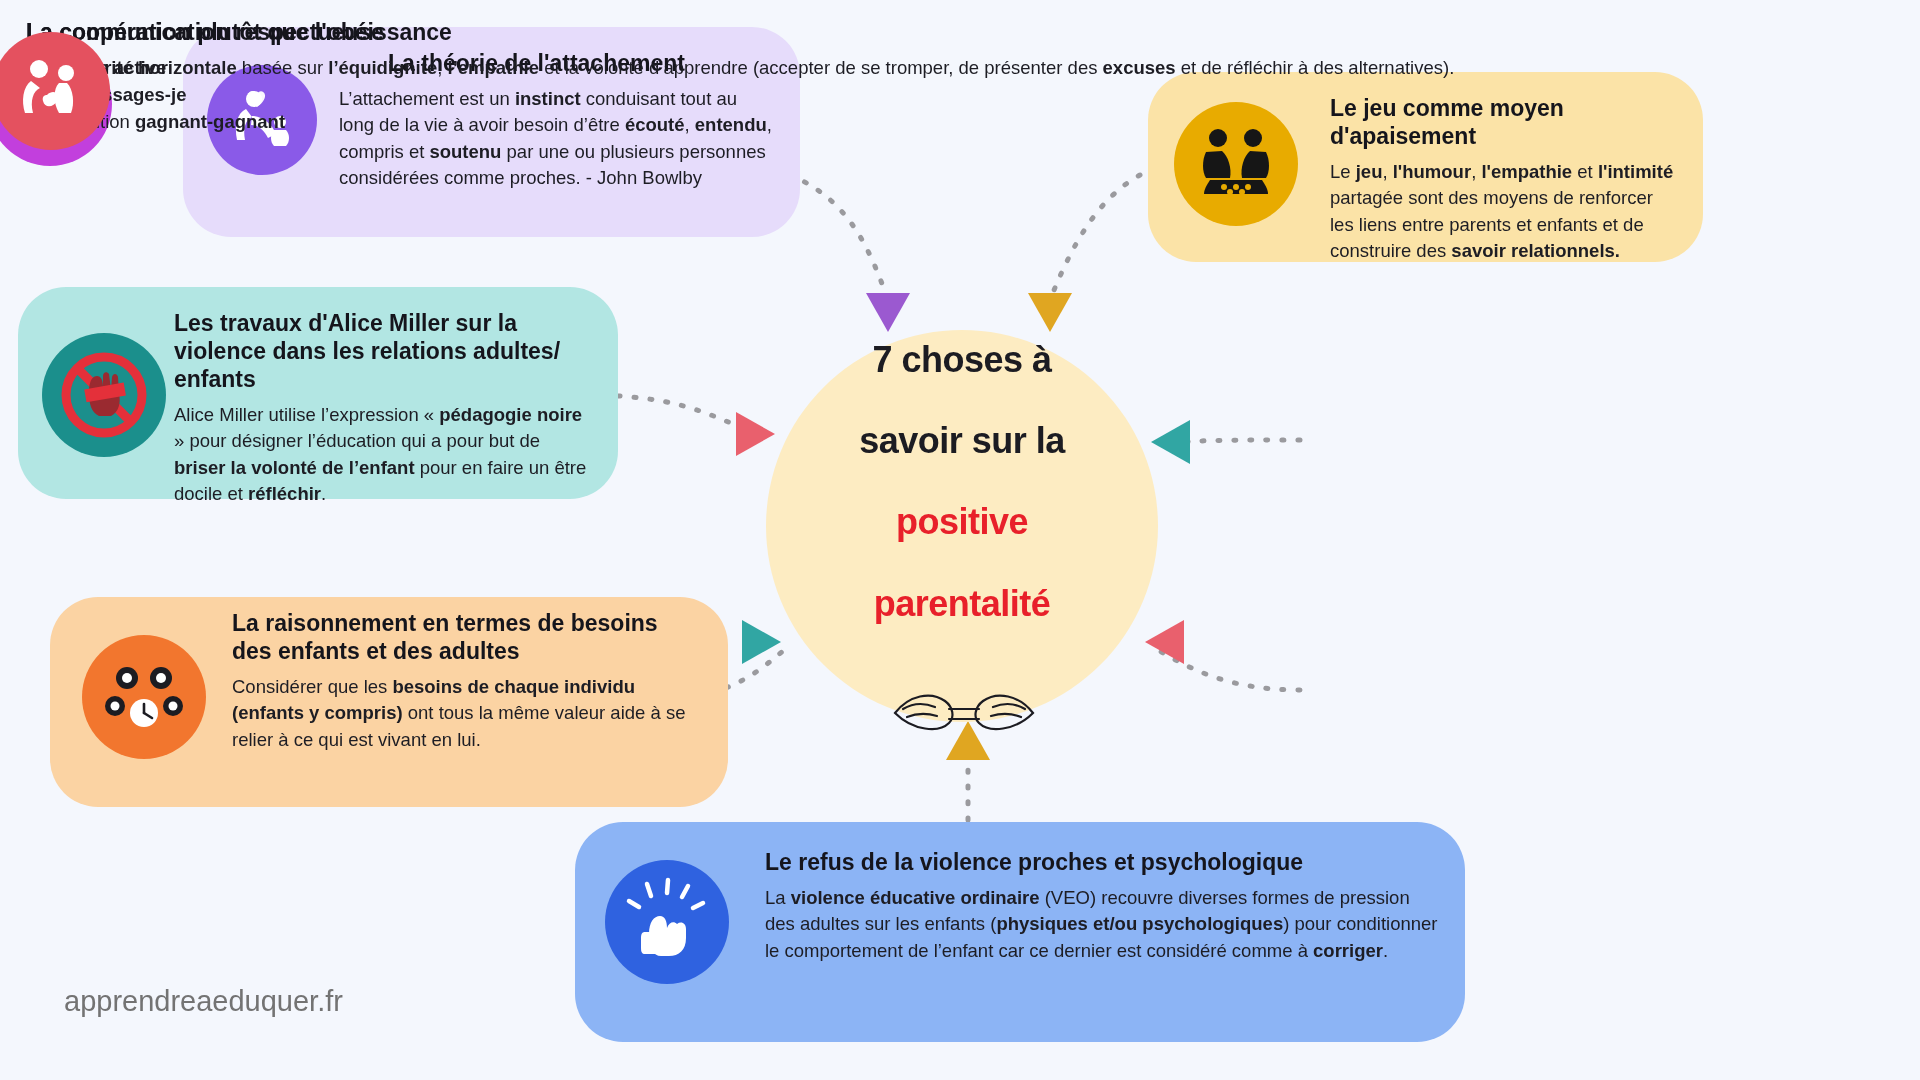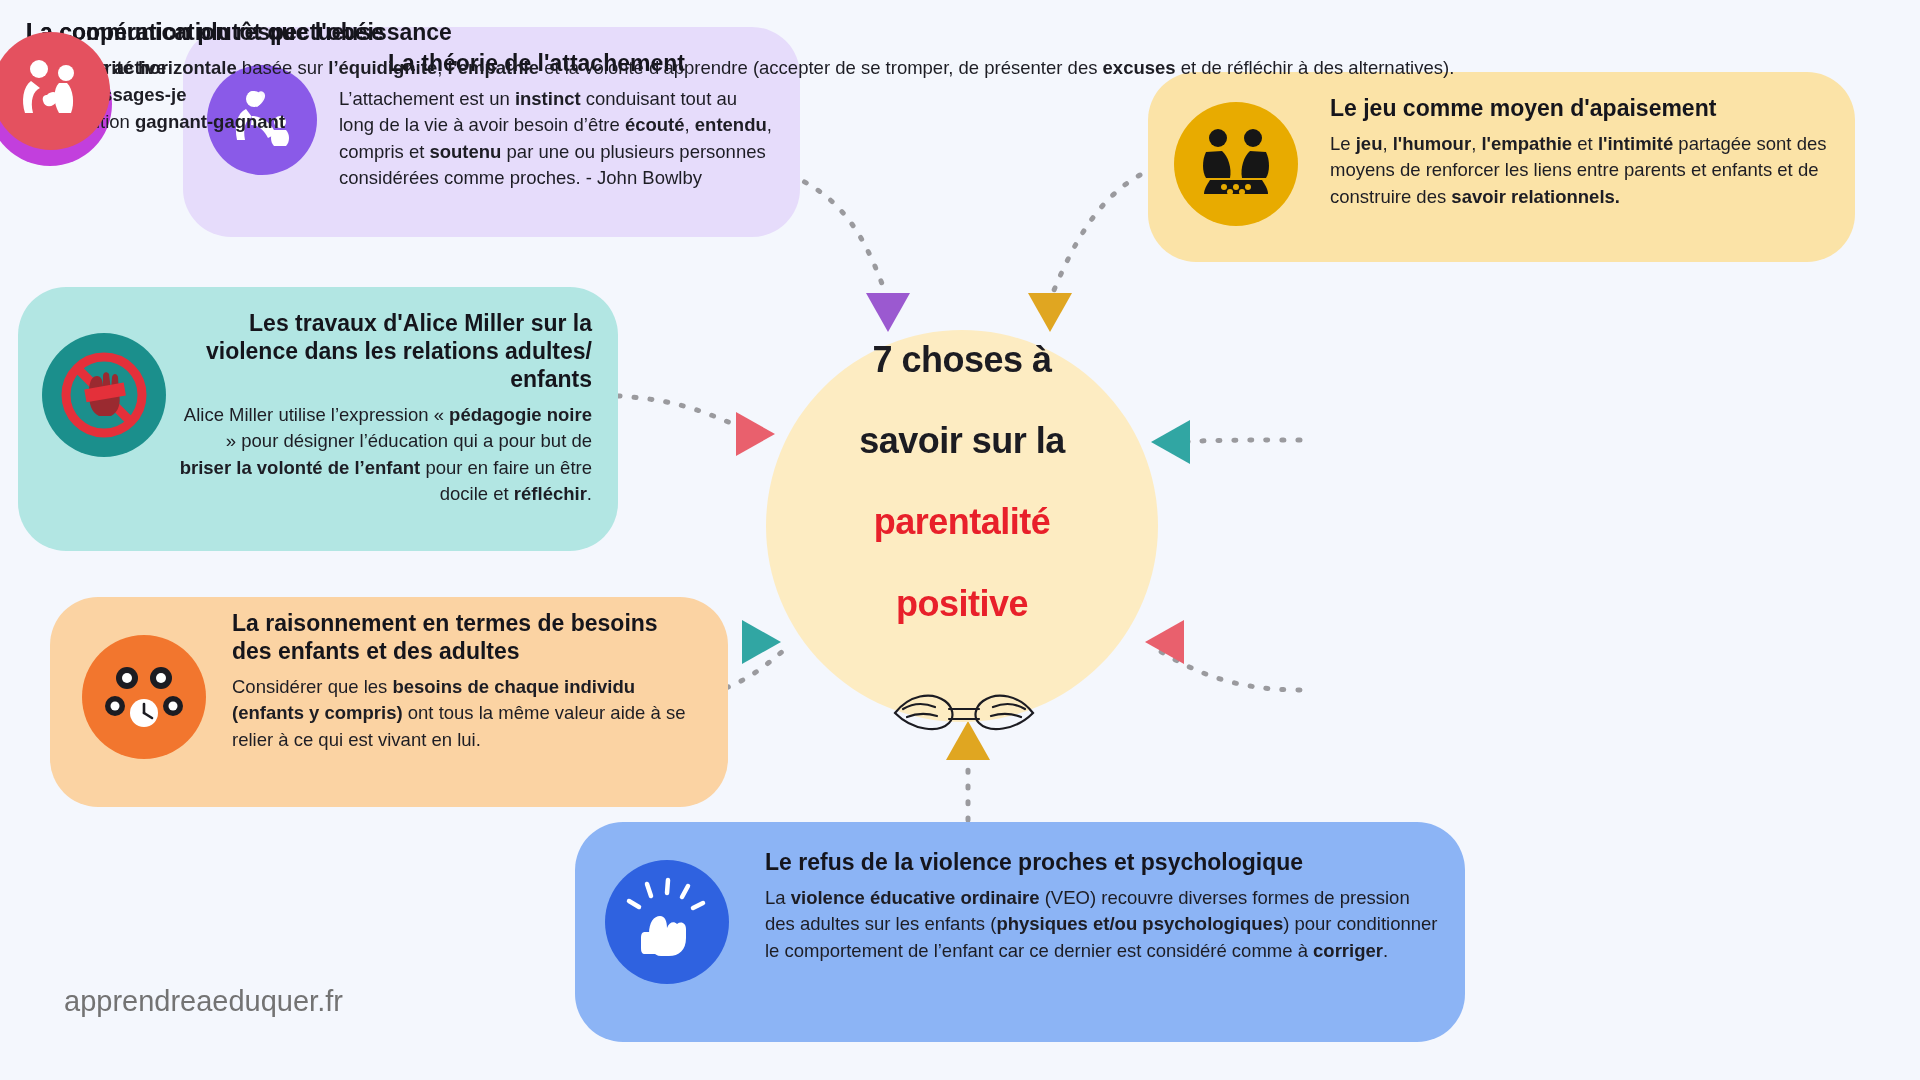--- a/index.html
+++ b/index.html
@@ -62,29 +62,29 @@
 
   
   #card-attachment {
     left:183px; top:27px; width:617px; height:210px;
     background:#e6dcfb;
     padding-left:156px; padding-top:22px;
   }
   #card-attachment h3 { text-align:center; margin-left:-40px; }
 
   #card-play {
-    left:1148px; top:72px; width:707px; height:190px;
+    left:1148px; top:72px; width:555px; height:190px;
     background:#fbe3a7;
     padding-left:182px; padding-top:22px;
   }
 
   #card-miller {
-    left:18px; top:287px; width:600px; height:264px;
+    left:18px; top:287px; width:600px; height:212px;
     background:#b2e6e3;
-    padding-left:156px; padding-top:22px;text-align:right;
+    padding-left:156px; padding-top:22px;
   }
 
   #card-needs {
     left:50px; top:597px; width:678px; height:210px;
     background:#fbd3a3;
     padding-left:182px; padding-top:12px;
   }
 
   #card-refusal {
     left:575px; top:822px; width:890px; height:220px;
@@ -127,22 +127,22 @@
     <polygon points="1190,420 1190,464 1151,442" fill="#31a6a3"></polygon>
     <polygon points="742,620 742,664 781,642" fill="#31a6a3"></polygon>
     <polygon points="1184,620 1184,664 1145,642" fill="#e9606d"></polygon>
     <polygon points="946,760 990,760 968,721" fill="#e0a621"></polygon>
   </svg>
 
   <div class="hub">
     <div class="hub-title">
       <div>7 choses à</div>
       <div>savoir sur la</div>
+      <div class="hub-accent">positive</div>
       <div class="hub-accent">parentalité</div>
-      <div class="hub-accent">positive</div>
     </div>
     <div class="hub-icon">
       <svg width="150" height="70" viewBox="0 0 150 70">
         <g fill="none" stroke="#1c1c22" stroke-width="2.2" stroke-linecap="round">
           <path d="M8 34 C 22 16, 44 12, 58 22 C 66 28, 68 38, 62 44 C 52 54, 26 52, 8 34 Z"></path>
           <path d="M16 30 C 26 24, 38 24, 48 28"></path>
           <path d="M20 38 C 30 34, 40 34, 50 37"></path>
           <path d="M146 34 C 132 16, 110 12, 96 22 C 88 28, 86 38, 92 44 C 102 54, 128 52, 146 34 Z"></path>
           <path d="M138 30 C 128 24, 116 24, 106 28"></path>
           <path d="M134 38 C 124 34, 114 34, 104 37"></path>

